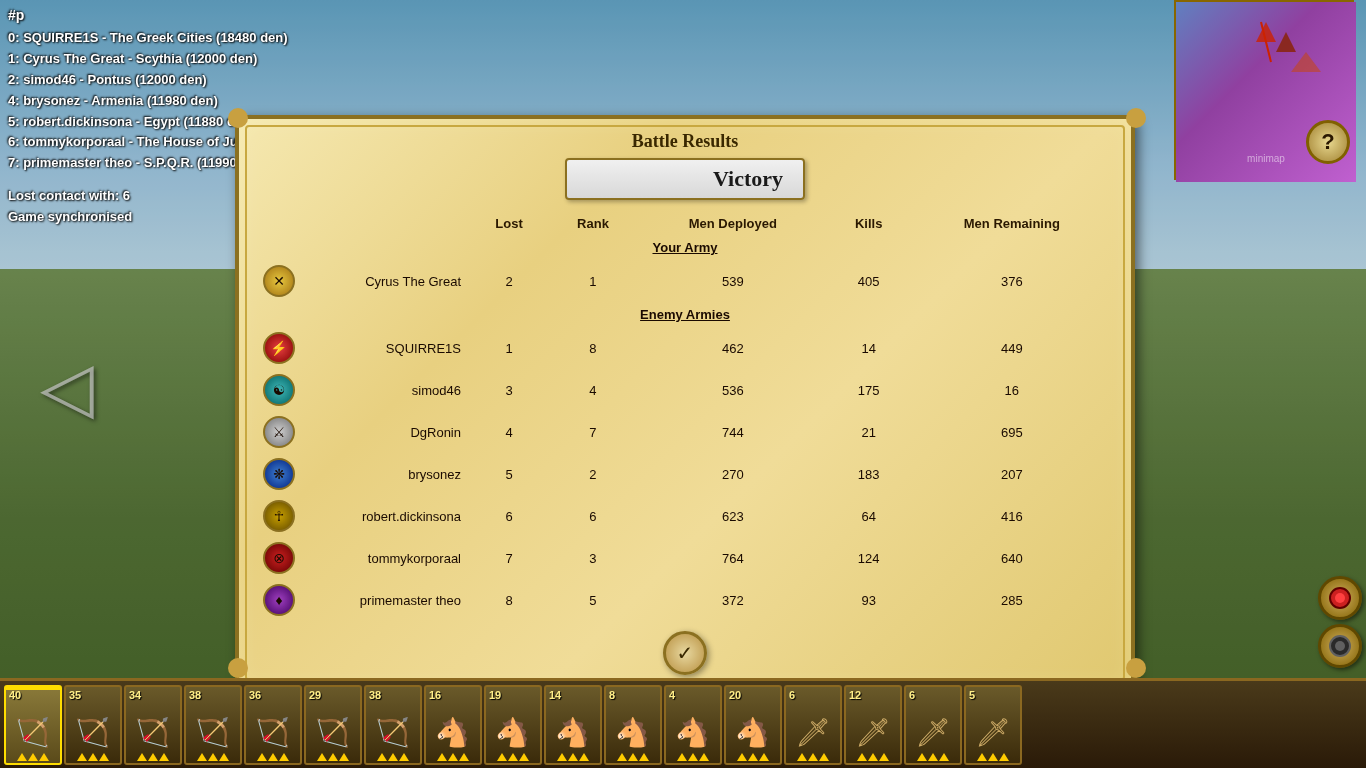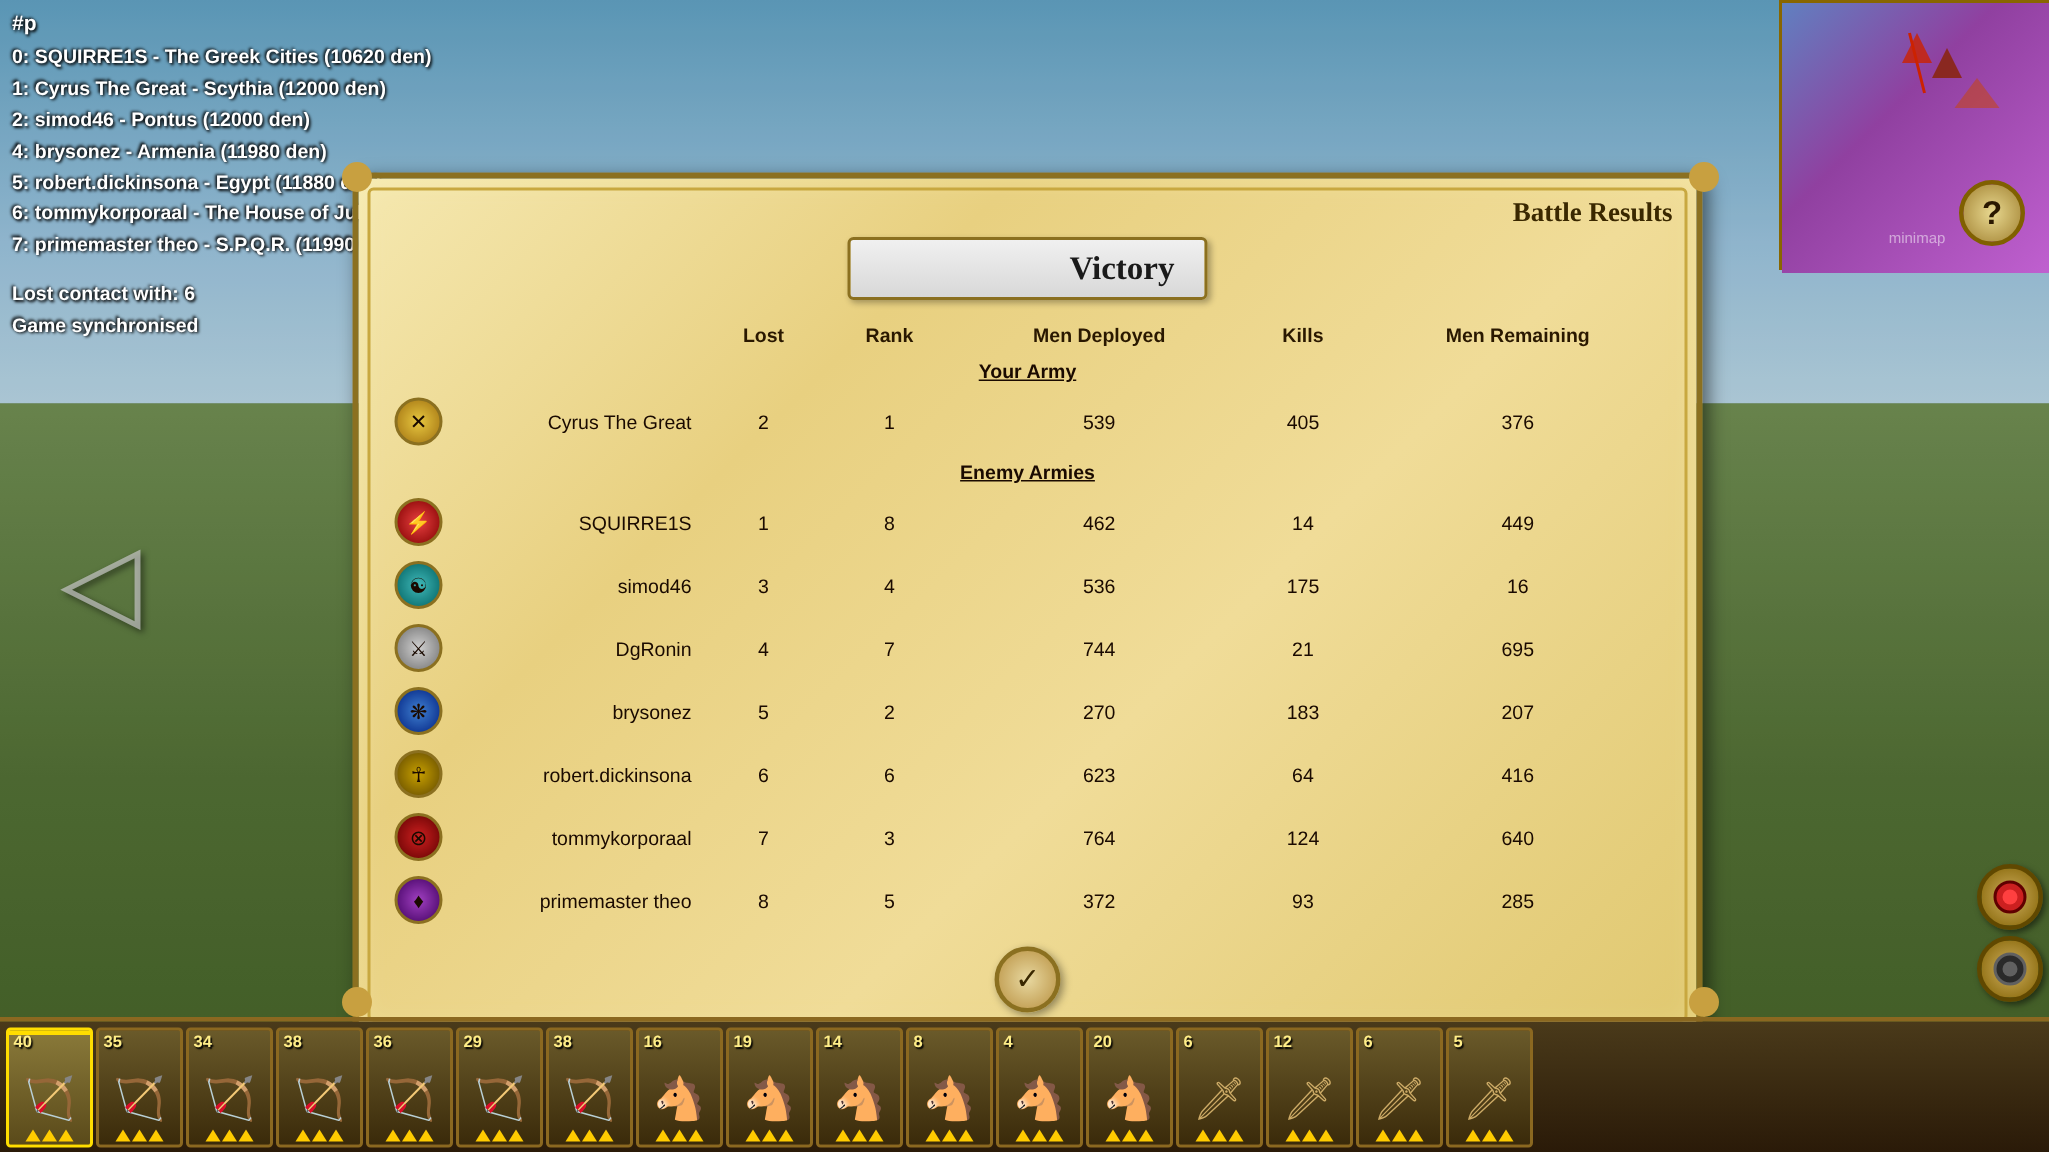--- a/index.html
+++ b/index.html
@@ -75,21 +75,21 @@
     .battle-panel::before {
       content: '';
       position: absolute;
       inset: 6px;
       border: 2px solid #c8a840;
       border-radius: 4px;
       pointer-events: none;
     }
 
     .panel-title {
-      text-align: right;
+      text-align: center;
       font-size: 18px;
       font-weight: bold;
       color: #3a2800;
       margin-bottom: 6px;
       font-family: 'Georgia', serif;
     }
 
     .victory-badge {
       background: linear-gradient(180deg, #f0f0f0 0%, #d8d8d8 100%);
       border: 2px solid #8b7020;
@@ -176,21 +176,21 @@
       text-align: center;
       line-height: 38px;
       color: #3a2800;
       box-shadow: 2px 2px 6px rgba(0,0,0,0.4);
     }
 
     
     .minimap {
       position: absolute;
       top: 0;
-      right: 0;
+      right: 12px;
       width: 180px;
       height: 180px;
       background: linear-gradient(135deg, #7090c0 0%, #9040a0 50%, #c060d0 100%);
       border: 2px solid #886600;
       z-index: 15;
       margin-left: 27px;
     }
 
     
     .help-button {
@@ -341,21 +341,21 @@
 <body>
 
 <div class="game-bg">
   <div class="sky"></div>
   <div class="ground"></div>
 </div>
 <div class="game-overlay"></div>
 
 <div class="left-overlay">
   <div style="font-size:14px; margin-bottom:2px;">#p</div>
-  <div>0: SQUIRRE1S - The Greek Cities (10620 den)</div>
+  <div>0: SQUIRRE1S - The Greek Cities (18480 den)</div>
   <div>1: Cyrus The Great - Scythia (12000 den)</div>
   <div>2: simod46 - Pontus (12000 den)</div>
   <div>4: brysonez - Armenia (11980 den)</div>
   <div>5: robert.dickinsona - Egypt (11880 den)</div>
   <div>6: tommykorporaal - The House of Julii (12000 den)</div>
   <div>7: primemaster theo - S.P.Q.R. (11990 den)</div>
   <div style="margin-top:12px;">
     <div>Lost contact with: 6</div>
     <div>Game synchronised</div>
   </div>

